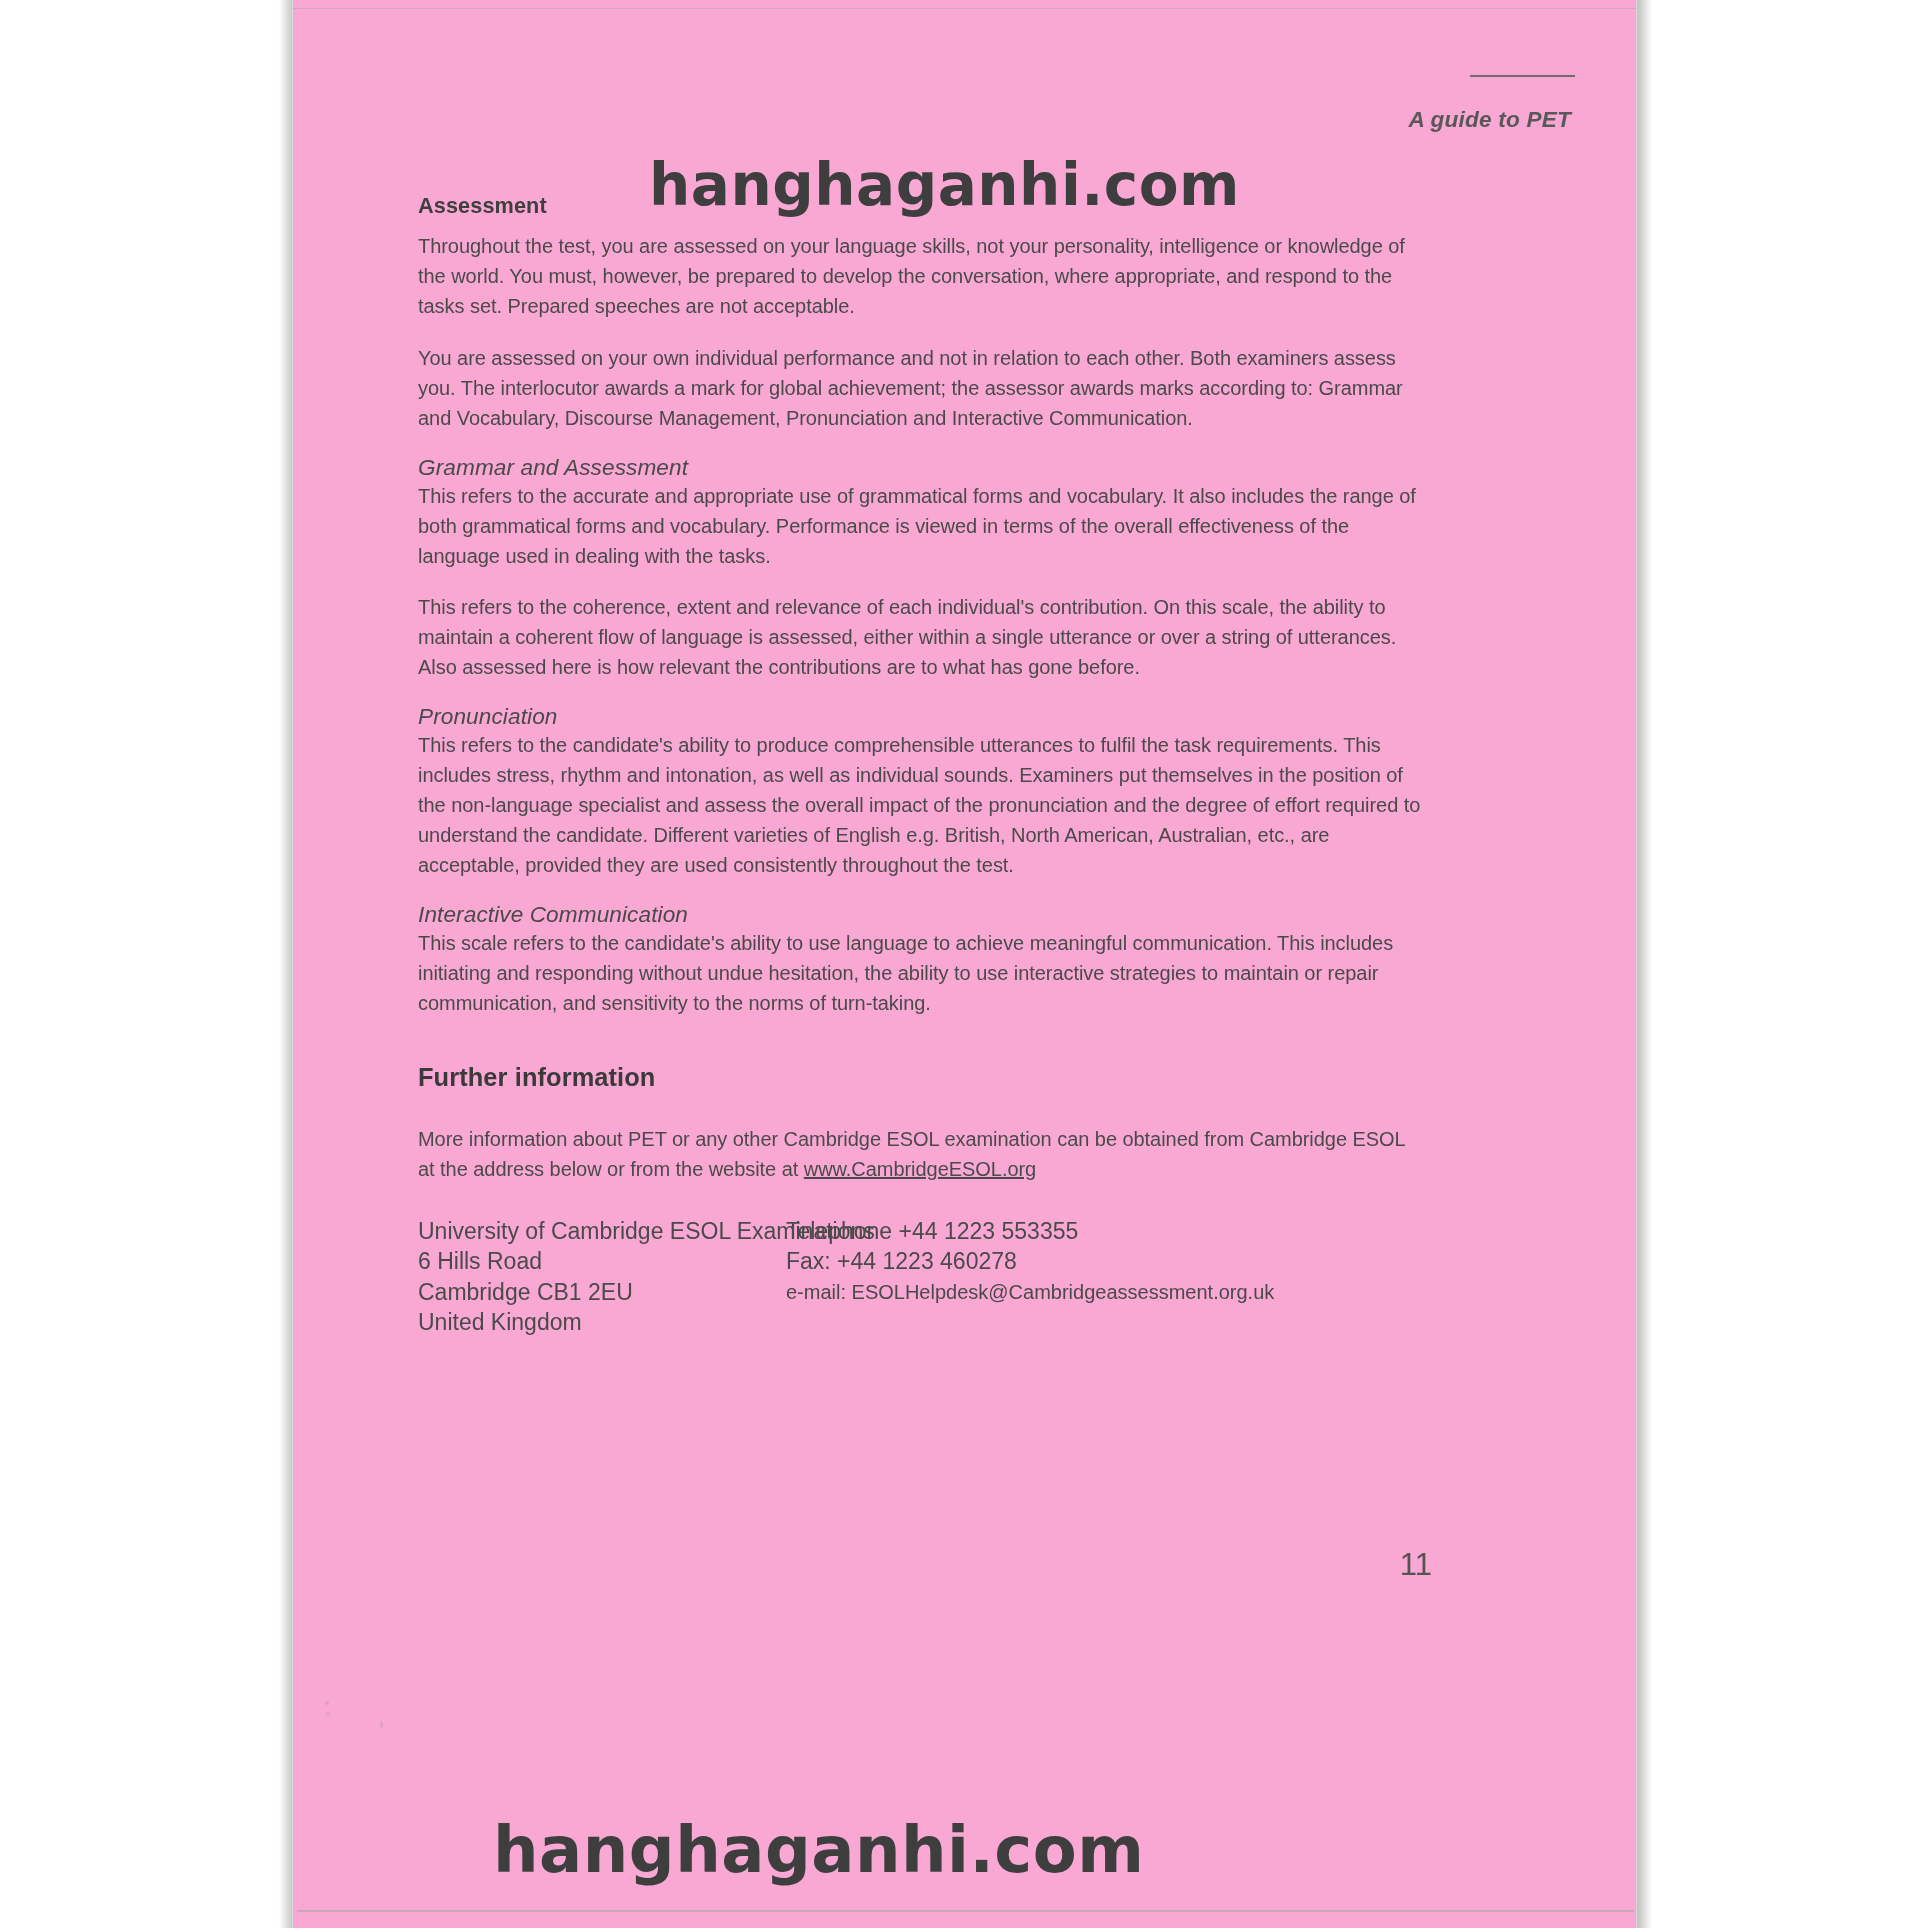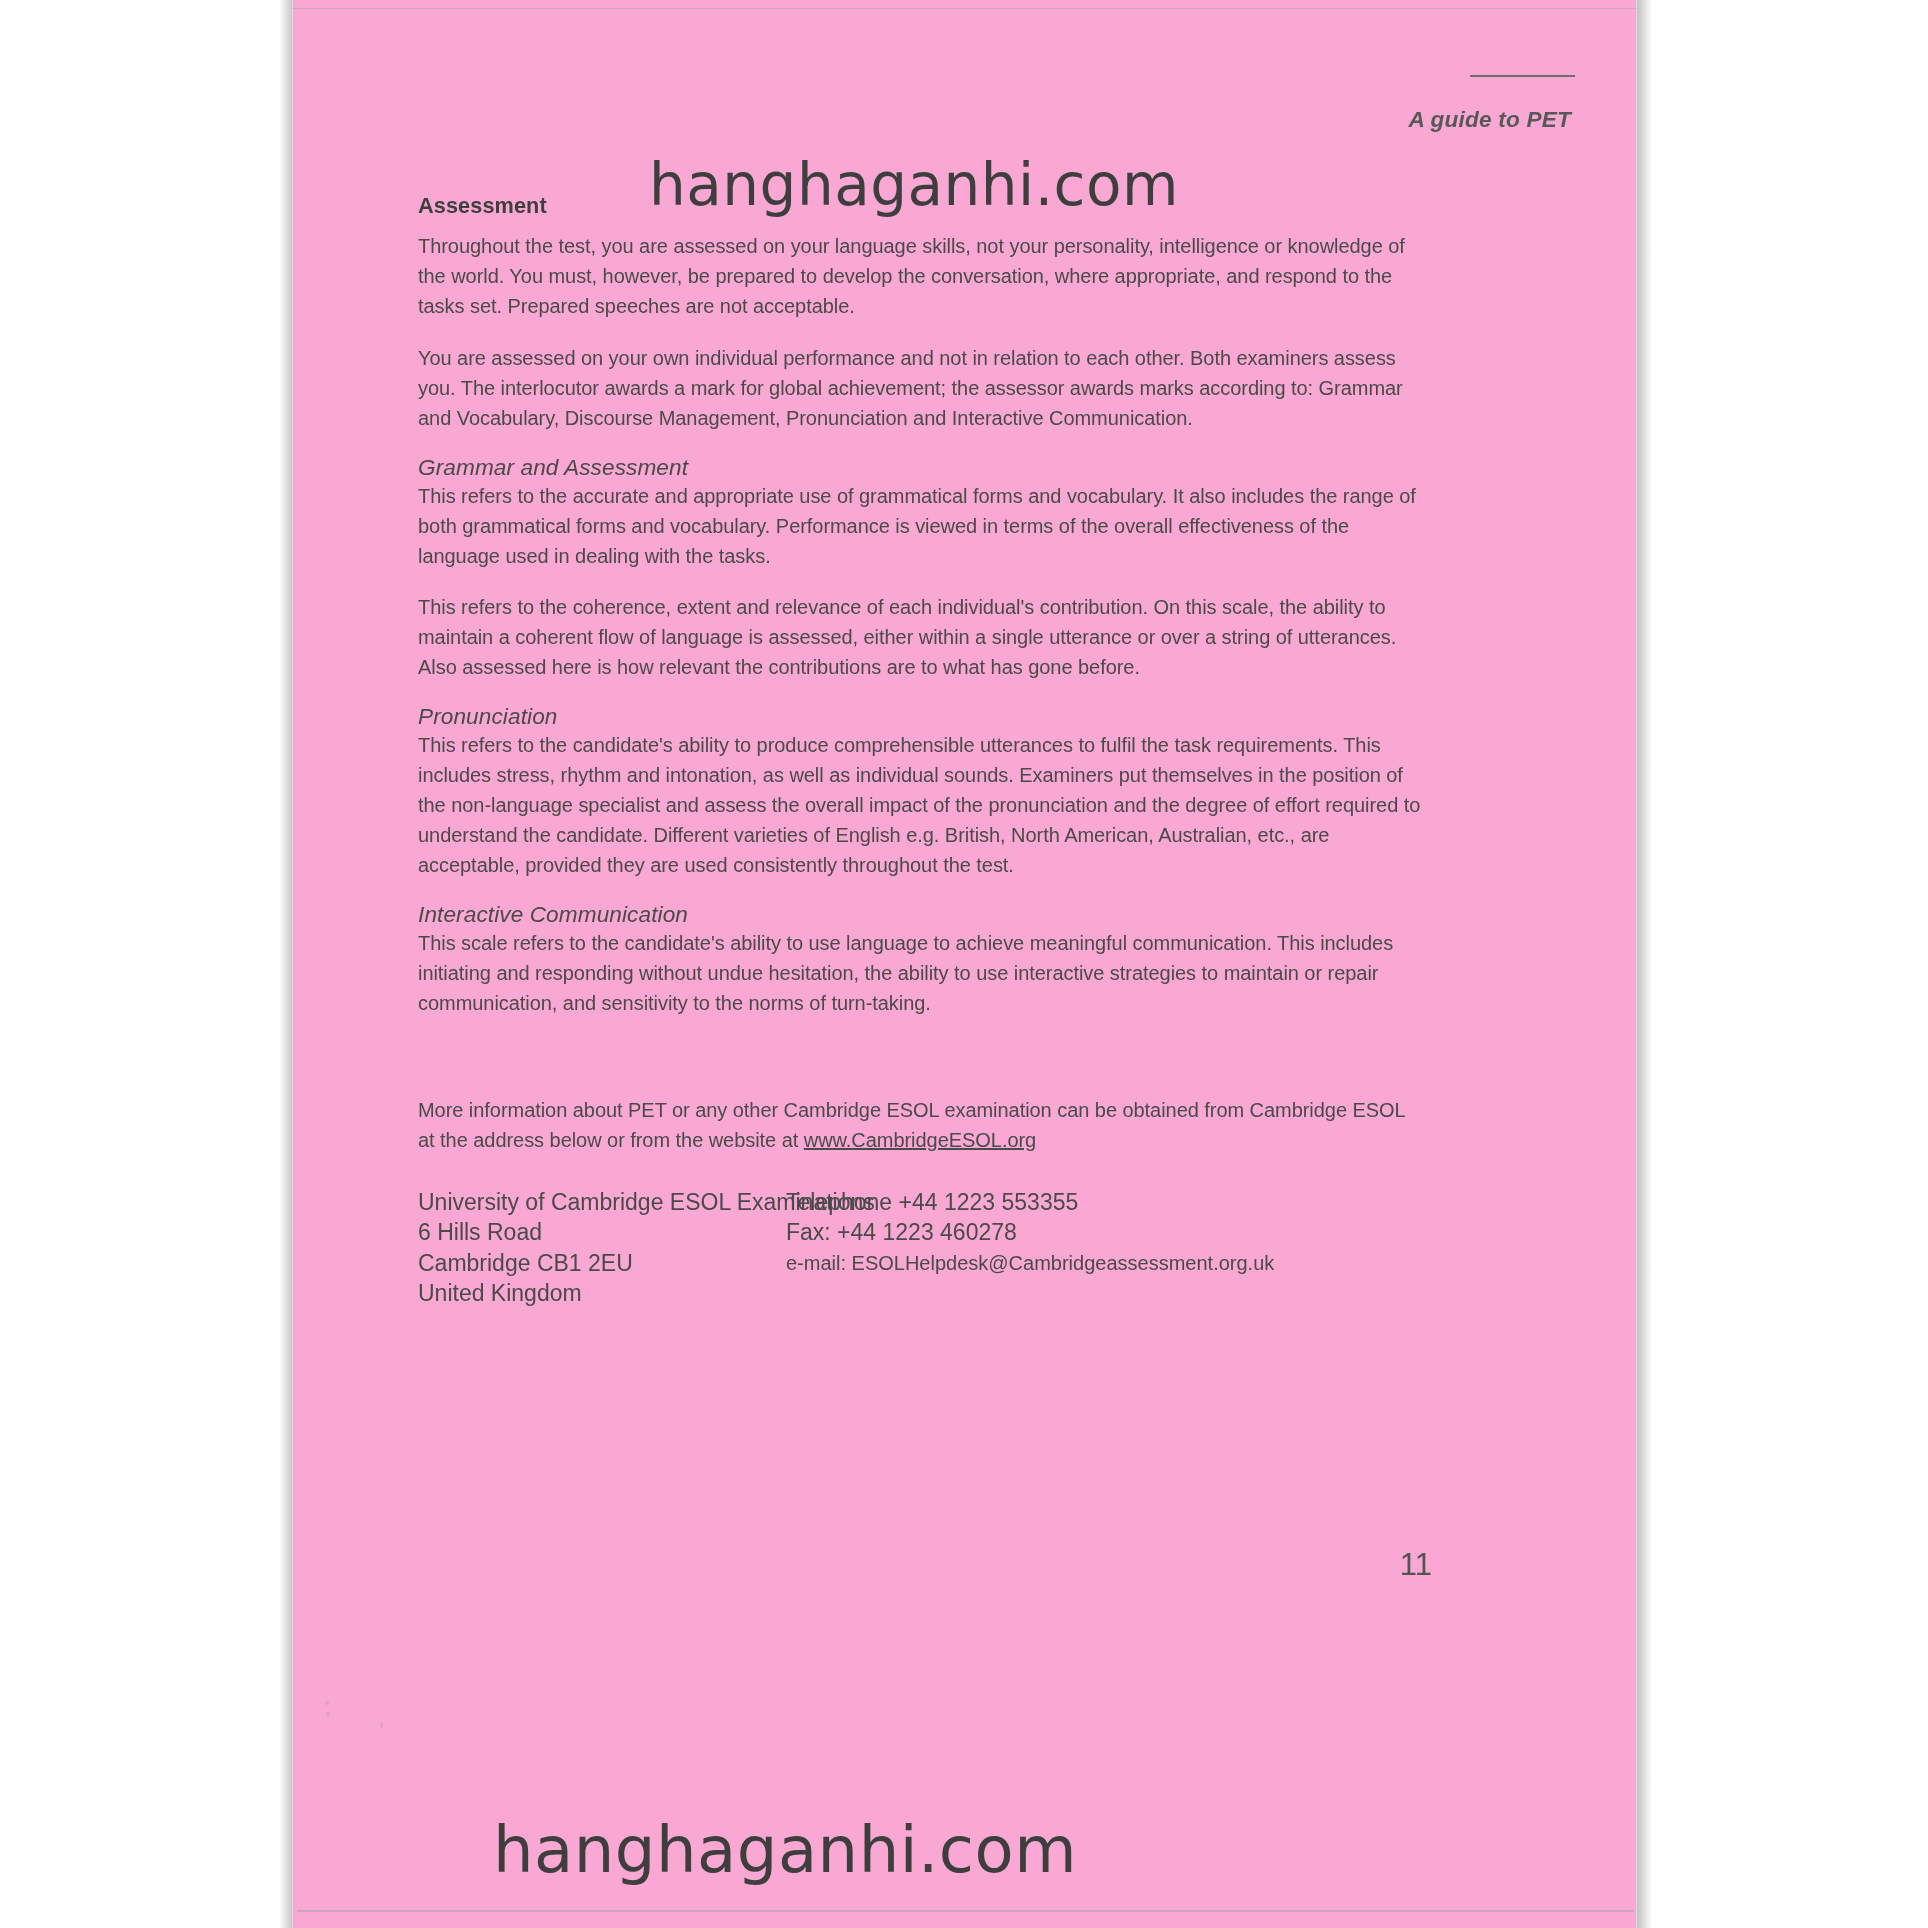--- a/index.html
+++ b/index.html
@@ -87,21 +87,21 @@
     font-weight: 700;
     font-size: 22.6px;
     letter-spacing: 0.2px;
     color: #585858;
   }
 
   
   .watermark {
     position: absolute;
     font-family: "DejaVu Sans", sans-serif;
-    font-weight: 400;
+    font-weight: 700;
     color: #3e3e3e;
     white-space: nowrap;
     letter-spacing: 0.5px;
   }
   #watermark-top {
     left: 356px;
     top: 151px;
     font-size: 58px;
   }
   #watermark-bottom {
@@ -233,20 +233,21 @@
       <div class="h-italic">Pronunciation</div>
       <p class="body">This refers to the candidate's ability to produce comprehensible utterances to fulfil the task requirements. This includes stress, rhythm and intonation, as well as individual sounds. Examiners put themselves in the position of the non-language specialist and assess the overall impact of the pronunciation and the degree of effort required to understand the candidate. Different varieties of English e.g. British, North American, Australian, etc., are acceptable, provided they are used consistently throughout the test.</p>
 
       <div class="gap-md"></div>
 
       <div class="h-italic">Interactive Communication</div>
       <p class="body">This scale refers to the candidate's ability to use language to achieve meaningful communication. This includes initiating and responding without undue hesitation, the ability to use interactive strategies to maintain or repair communication, and sensitivity to the norms of turn-taking.</p>
 
       <div class="gap-xl"></div>
 
+      <div class="h-further">Further information</div>
       <div class="gap-lg"></div>
       <p class="body"><span>More information about PET or any other Cambridge ESOL examination can be obtained from Cambridge ESOL at the address below or from the website at </span><span class="link-underline">www.CambridgeESOL.org</span></p>
 
       <div class="gap-lg"></div>
 
       <div id="contact-block">
 
         <div id="address-col">
           <div class="addr-line">University of Cambridge ESOL Examinations</div>
           <div class="addr-line">6 Hills Road</div>

